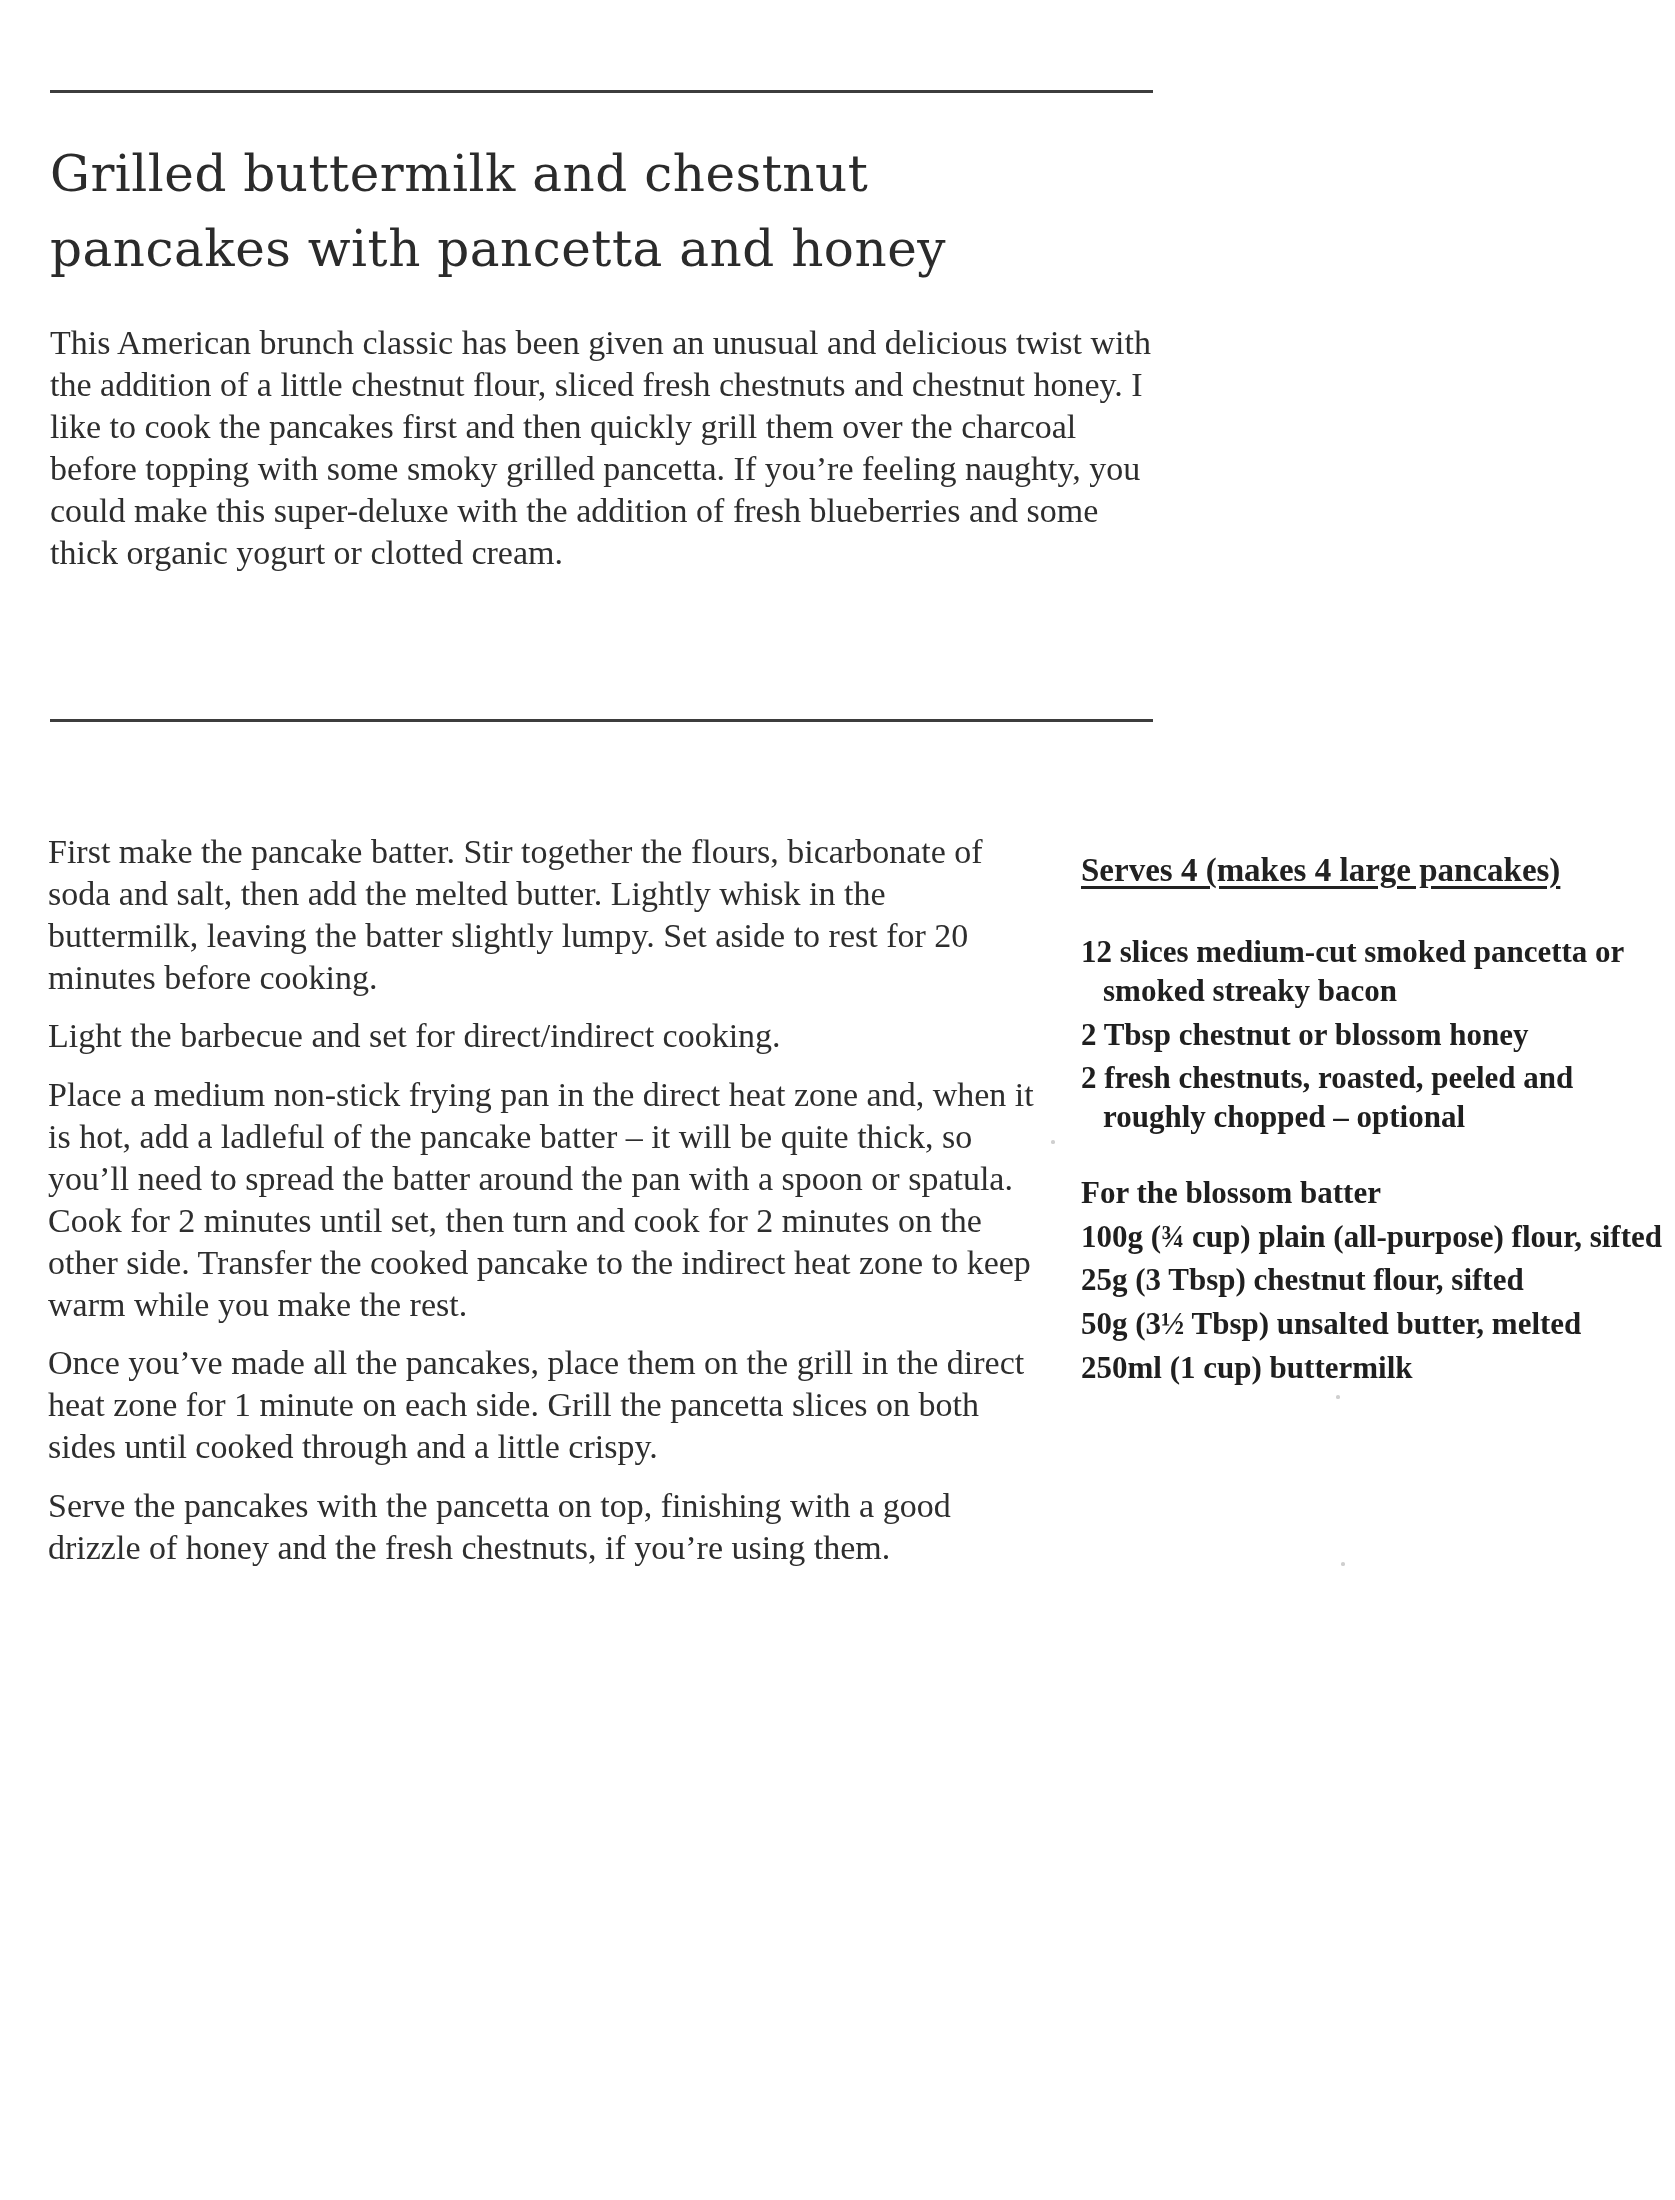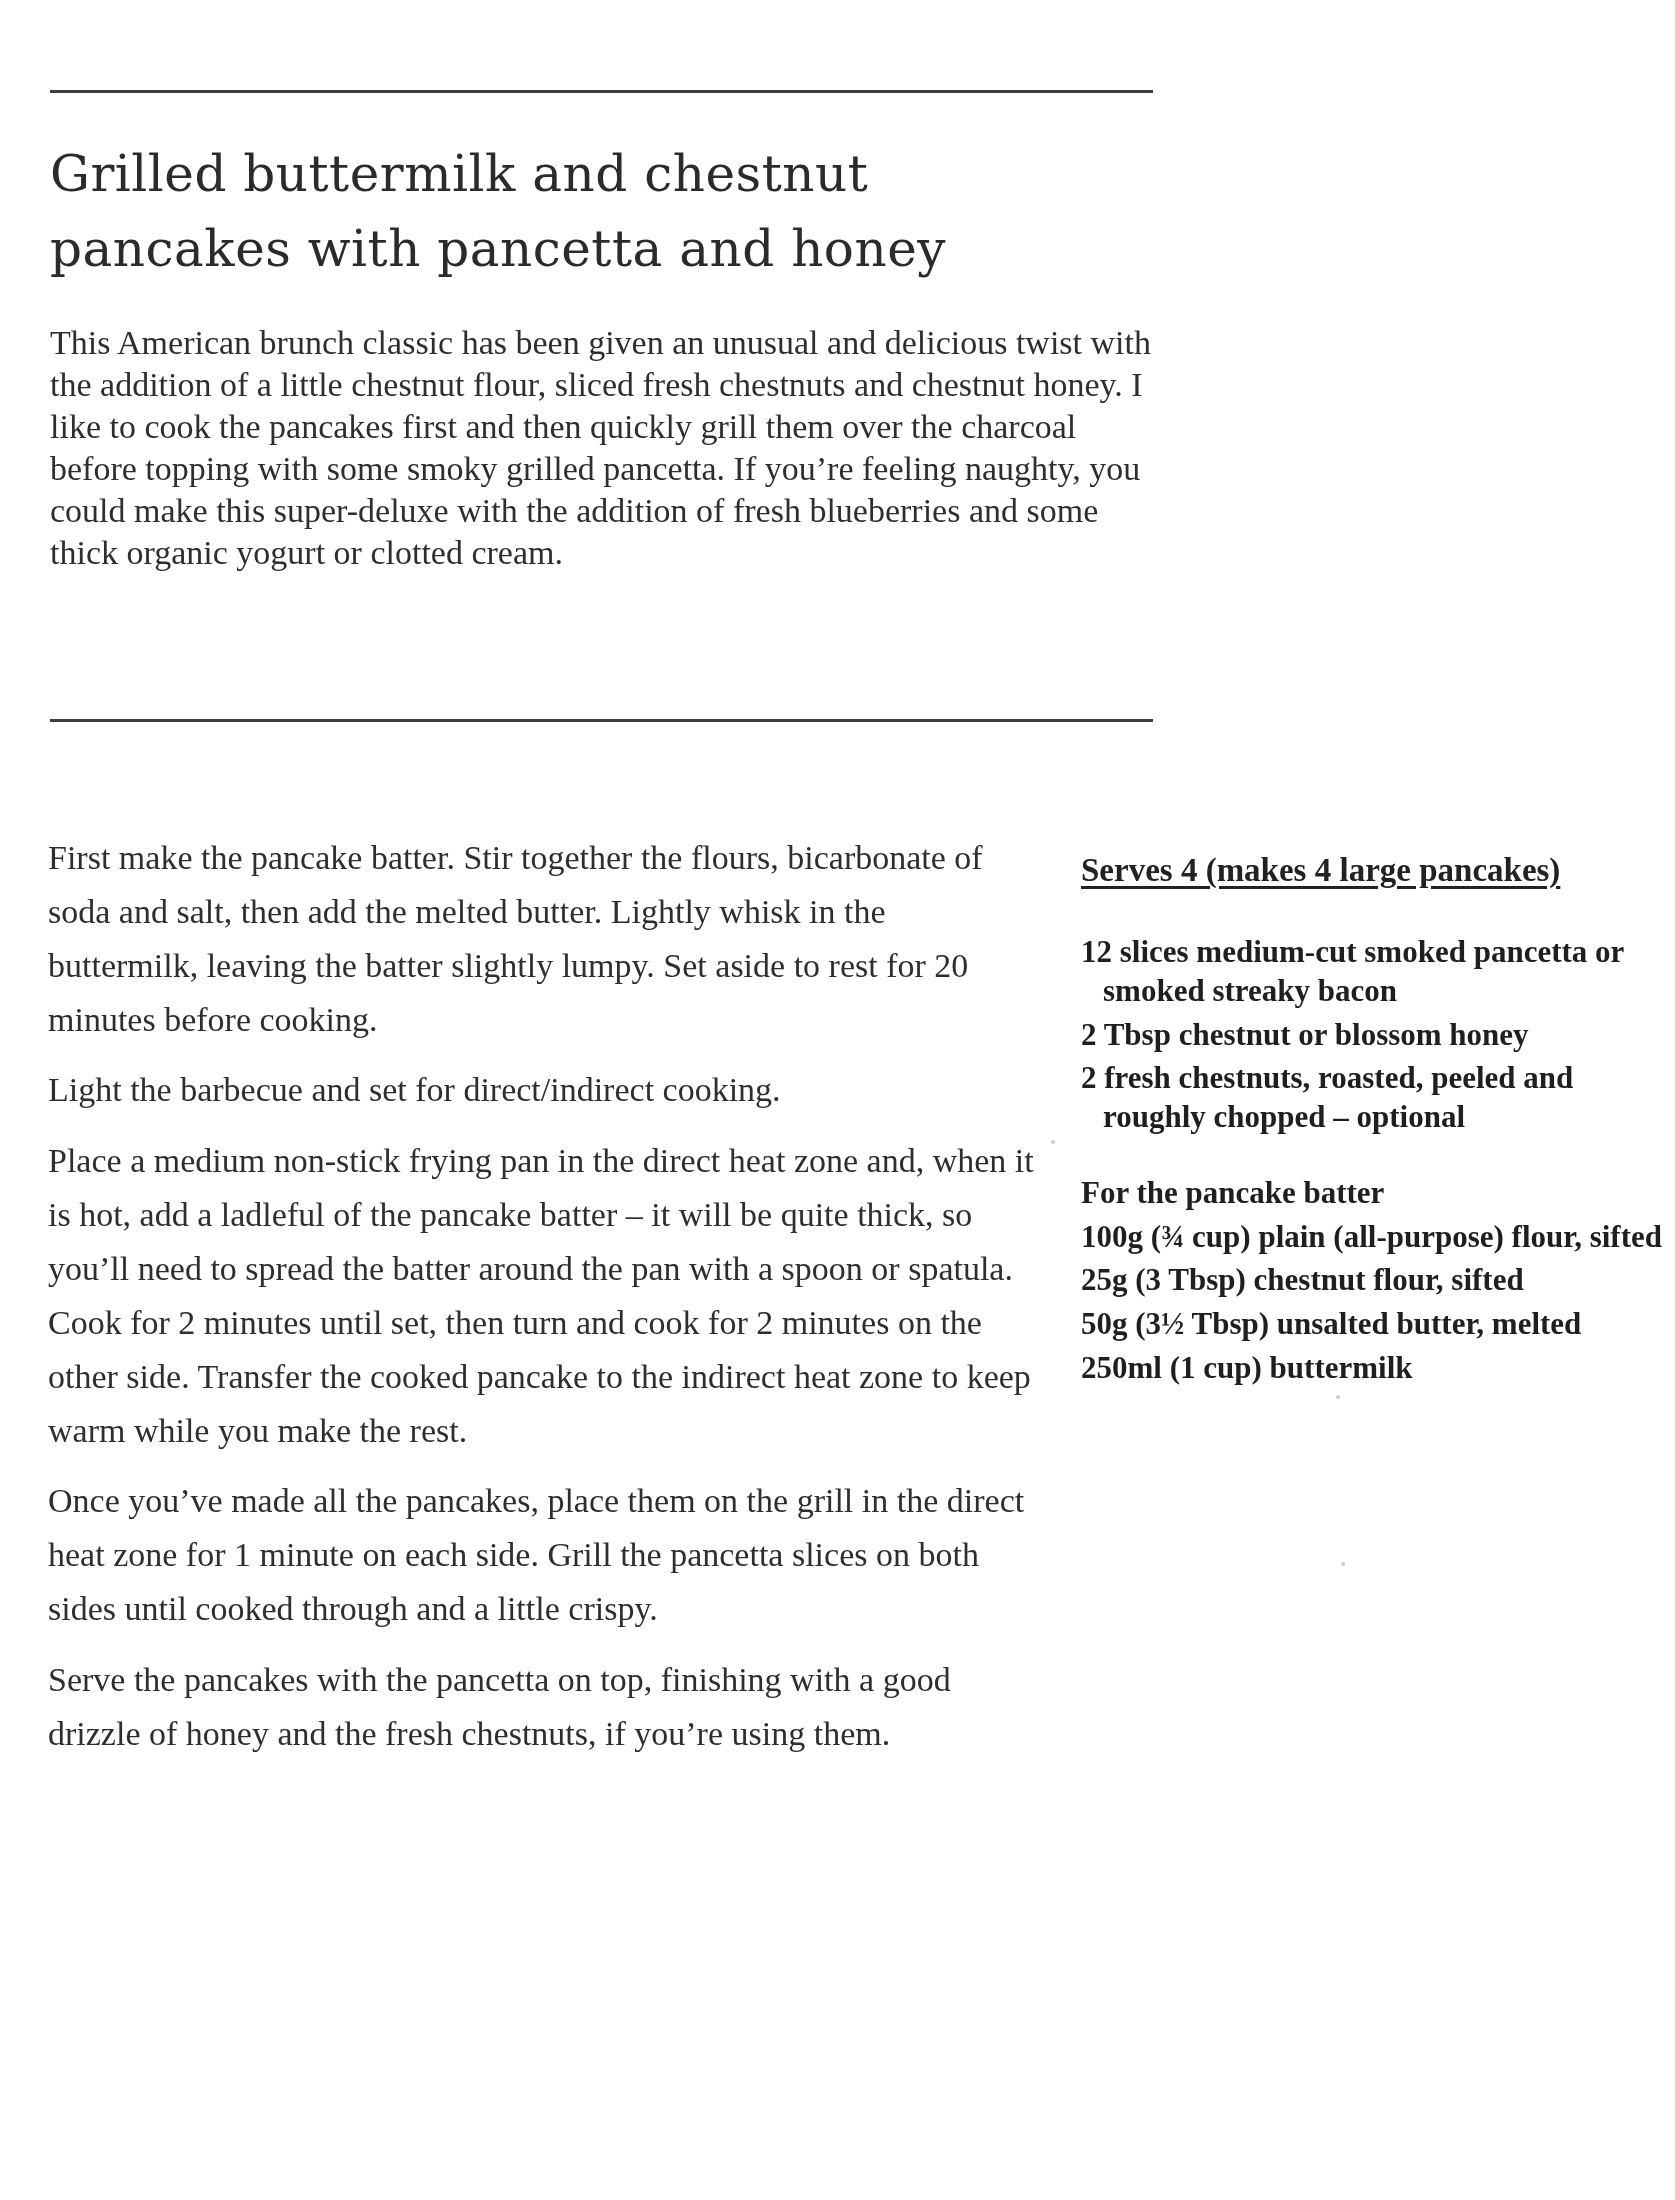--- a/index.html
+++ b/index.html
@@ -11,21 +11,21 @@
     position: absolute; left: 50px; top: 137px; width: 1142px;
     font-family: "DejaVu Serif", serif; font-weight: normal;
     font-size: 50px; line-height: 75px; letter-spacing: 0.5px; color: #2b2b2b; margin: 0;
   }
   .intro {
     position: absolute; left: 50px; top: 322px; width: 1115px;
     font-family: "Liberation Serif", serif; font-size: 34px; line-height: 42px; color: #2e2e2e; margin: 0;
   }
   .method {
     position: absolute; left: 48px; top: 831px; width: 987px;
-    font-family: "Liberation Serif", serif; font-size: 34px; line-height: 54px; color: #2e2e2e;
+    font-family: "Liberation Serif", serif; font-size: 34px; line-height: 42px; color: #2e2e2e;
   }
   .method p { margin: 0 0 16.4px 0; }
   .ingredients {
     position: absolute; left: 1081px; top: 831px; width: 585px;
     font-family: "Liberation Serif", serif; font-size: 31px; line-height: 39px; color: #1f1f1f; margin-top: 20px;
   }
   .serves {
     font-weight: bold; text-decoration: underline; text-underline-offset: 4.6px;
     font-size: 33px; margin: 0 0 42px 0; color: #222;
   }
@@ -56,21 +56,21 @@
   <p>Serve the pancakes with the pancetta on top, finishing with a good drizzle of honey and the fresh chestnuts, if you’re using them.</p>
 </div>
 
 <div class="ingredients">
   <div class="serves">Serves 4 (makes 4 large pancakes)</div>
   <ul class="ing-list">
     <li>12 slices medium-cut smoked pancetta or smoked streaky bacon</li>
     <li>2 Tbsp chestnut or blossom honey</li>
     <li>2 fresh chestnuts, roasted, peeled and roughly chopped – optional</li>
   </ul>
-  <div class="subhead">For the pancake batter</div>
+  <div class="subhead">For the blossom batter</div>
   <ul class="ing-list">
     <li>100g (¾ cup) plain (all-purpose) flour, sifted</li>
     <li>25g (3 Tbsp) chestnut flour, sifted</li>
     <li>50g (3½ Tbsp) unsalted butter, melted</li>
     <li>250ml (1 cup) buttermilk</li>
   </ul>
 </div>
 
 <div class="speck" style="left:1051px; top:1140px;"></div>
 <div class="speck" style="left:1336px; top:1395px;"></div>

